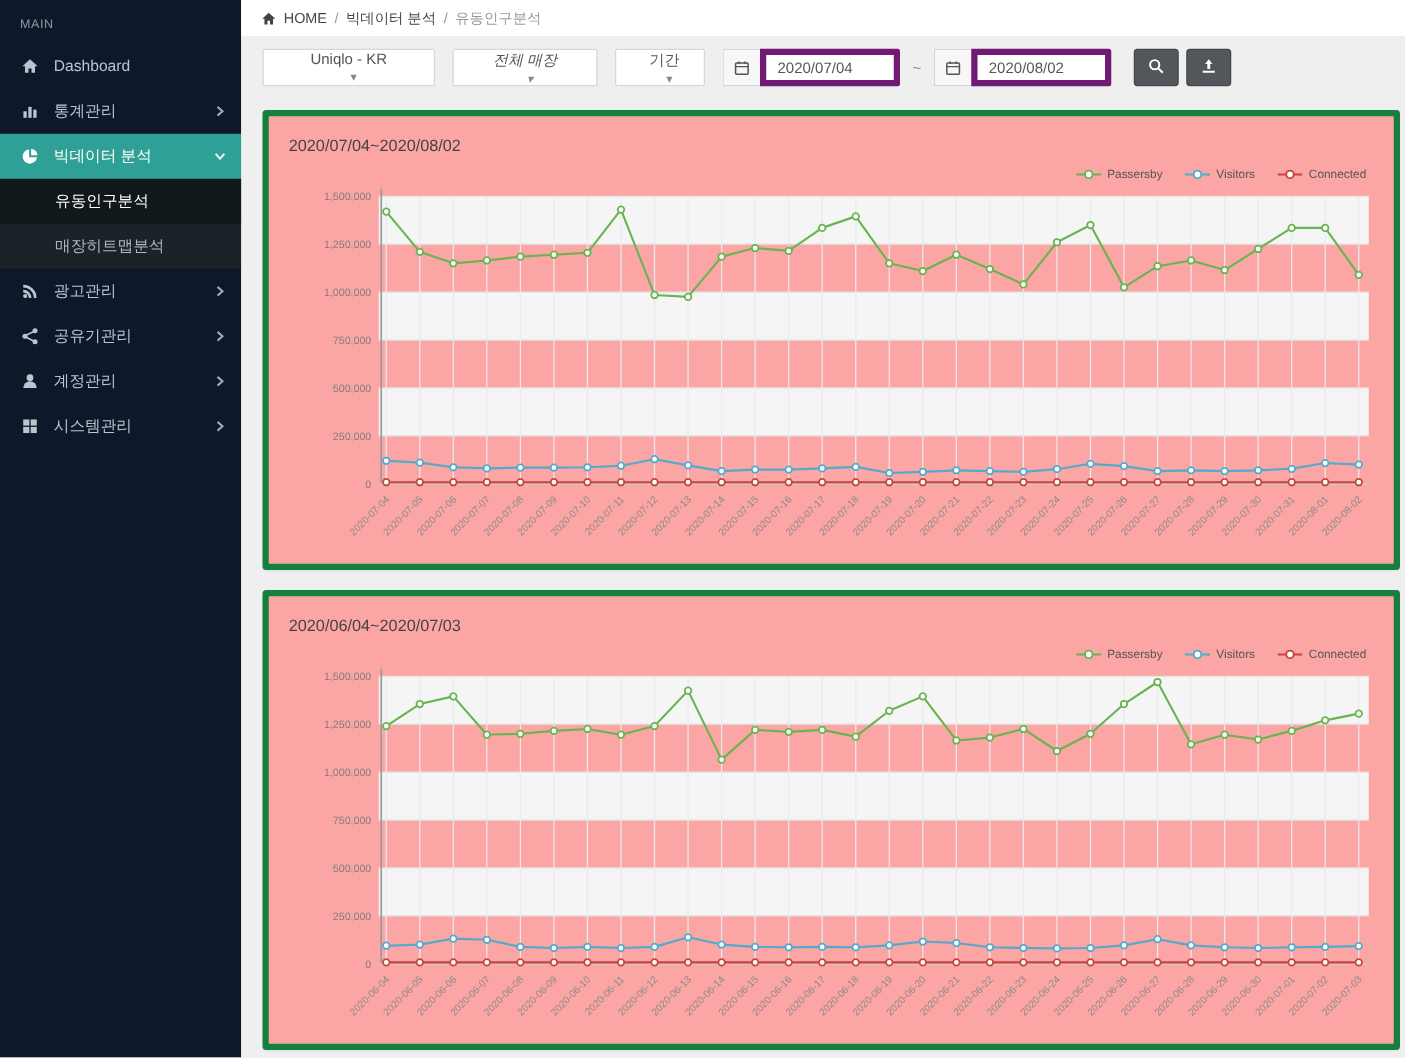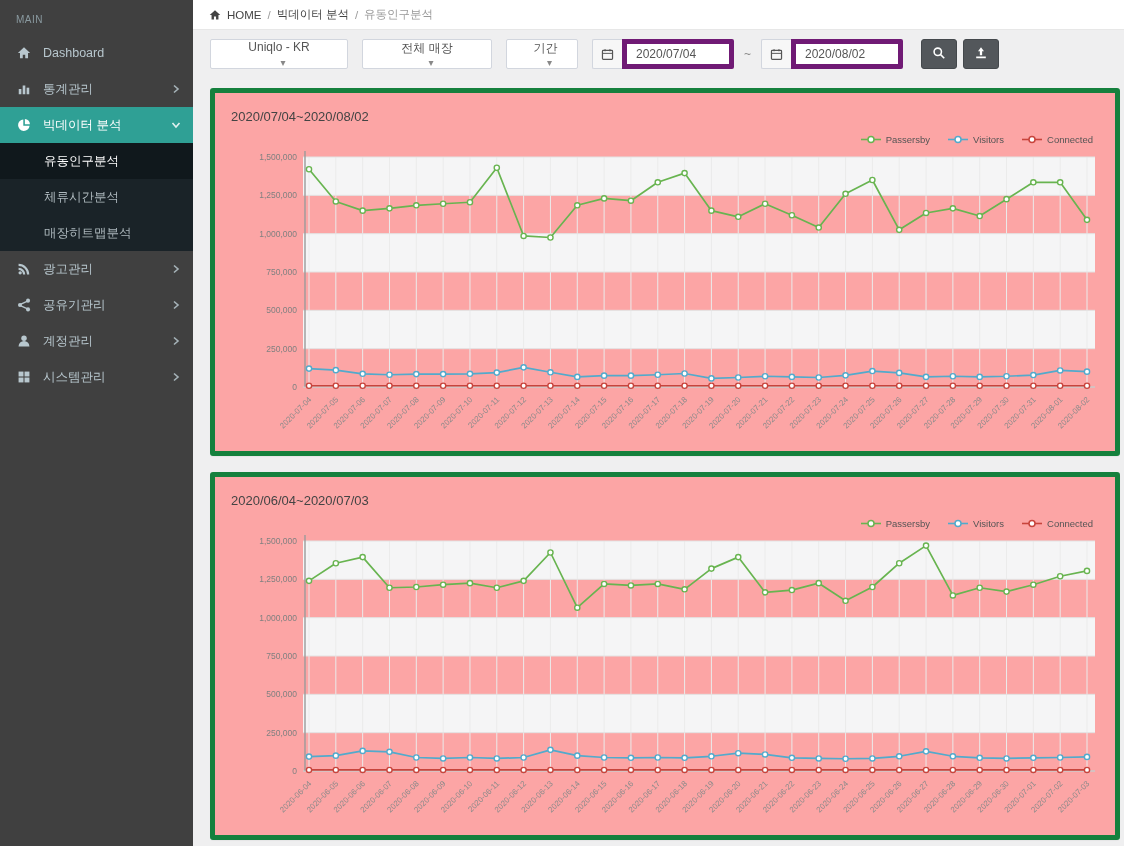--- a/index.html
+++ b/index.html
@@ -1,20 +1,20 @@
 <!DOCTYPE html>
 <html><head>
 <meta charset="utf-8">
 <style>
   * { margin:0; padding:0; box-sizing:border-box; }
   html,body { width:1124px; height:846px; overflow:hidden; font-family:"Liberation Sans", sans-serif; background:#efeff0; }
   .app { display:flex; width:1124px; height:846px; }
 
   
-  .sidebar { width:193px; min-width:193px; background:#404040; height:846px; color:#b8c7ce; position:relative; }
+  .sidebar { width:193px; min-width:193px; background:#0f172a; height:846px; color:#b8c7ce; position:relative; }
   .sidebar-section { padding:14px 0 10px 16px; font-size:10px; letter-spacing:.5px; color:#8a9aa0; }
   .menu-item { display:flex; align-items:center; height:36px; padding:0 12px 0 16px; font-size:12.5px; color:#b8c7ce; cursor:pointer; position:relative; }
   .menu-item.active { background:#2fa095; color:#fff; }
   .mi-icon { width:16px; height:16px; margin-right:11px; display:inline-flex; align-items:center; justify-content:center; }
   .mi-icon svg { width:14px; height:14px; fill:currentColor; }
   .mi-label { flex:1; }
   .mi-chevron { width:12px; display:inline-flex; justify-content:flex-end; opacity:.85; }
   .mi-chevron svg { width:10px; height:10px; stroke:currentColor; fill:none; stroke-width:1.6; }
   .submenu { background:#1a2328; }
   .submenu-item { height:36px; display:flex; align-items:center; padding-left:44px; font-size:12.5px; color:#aeb9be; cursor:pointer; }
@@ -24,21 +24,21 @@
   .main { flex:1; display:flex; flex-direction:column; position:relative; background:#efeff0; }
   .breadcrumb-bar { height:30px; background:#fff; border-bottom:1px solid #e7e7e7; display:flex; align-items:center; padding:0 16px; font-size:11.5px; color:#444; gap:6px; }
   .breadcrumb-bar .bc-home-icon svg { width:12px; height:12px; fill:#444; display:block; }
   .bc-sep { color:#999; }
   .bc-current { color:#999; }
 
   .filter-bar { display:flex; align-items:center; padding:9px 17px 7px 17px; gap:14px; }
   .select { display:inline-flex; align-items:center; justify-content:space-between; height:30px; background:#fff; border:1px solid #d2d6de; border-radius:2px; padding:0 9px; font-size:12px; color:#555; cursor:pointer;flex-direction:column; }
   .select .caret { color:#888; font-size:10px; margin-left:8px; }
   .sel-brand { width:138px; }
-  .sel-store { width:130px; }
+  .sel-store { width:116px;font-style:italic; }
   .sel-period { width:72px;padding-left:16px; }
   .date-group { display:inline-flex; height:30px; }
   .date-addon { width:30px; border:1px solid #d2d6de; border-right:none; background:#f7f7f7; display:inline-flex; align-items:center; justify-content:center; color:#555; border-radius:2px 0 0 2px; }
   .date-addon svg { width:13px; height:13px; }
   .date-input { width:112px; height:30px; border:5px solid #701a75; background:#fff; font-size:12px; color:#555; padding:0 9px; font-family:"Liberation Sans", sans-serif; border-radius:0 2px 2px 0; }
   .tilde { color:#888; font-size:12px; margin:0 -4px; }
   .btn-dark { width:36px; height:30px; background:#53575b; border:1px solid #44484c; border-radius:3px; display:inline-flex; align-items:center; justify-content:center; cursor:pointer; }
   .btn-dark svg { width:14px; height:14px; }
   .btn-group { display:inline-flex; gap:6px; margin-left:4px; }
 
@@ -95,21 +95,20 @@
           </span>
           <span class="mi-label">빅데이터 분석</span>
           <span class="mi-chevron">
             <svg viewBox="0 0 10 10">
               <path d="M1.5 3 L5 7 L8.5 3"></path>
             </svg>
           </span>
         </div>
         <div class="submenu">
           <div class="submenu-item active">유동인구분석</div>
-          <div class="submenu-item">체류시간분석</div>
           <div class="submenu-item">매장히트맵분석</div>
         </div>
         <div class="menu-item">
           <span class="mi-icon">
             <svg viewBox="0 0 16 16">
               <circle cx="3.6" cy="12.4" r="1.9"></circle>
               <path d="M1.8 6.6 a7.6 7.6 0 0 1 7.6 7.6 h-2.5 a5.1 5.1 0 0 0 -5.1 -5.1 Z"></path>
               <path d="M1.8 2 a12.2 12.2 0 0 1 12.2 12.2 h-2.5 A9.7 9.7 0 0 0 1.8 4.5 Z"></path>
             </svg>
           </span>

